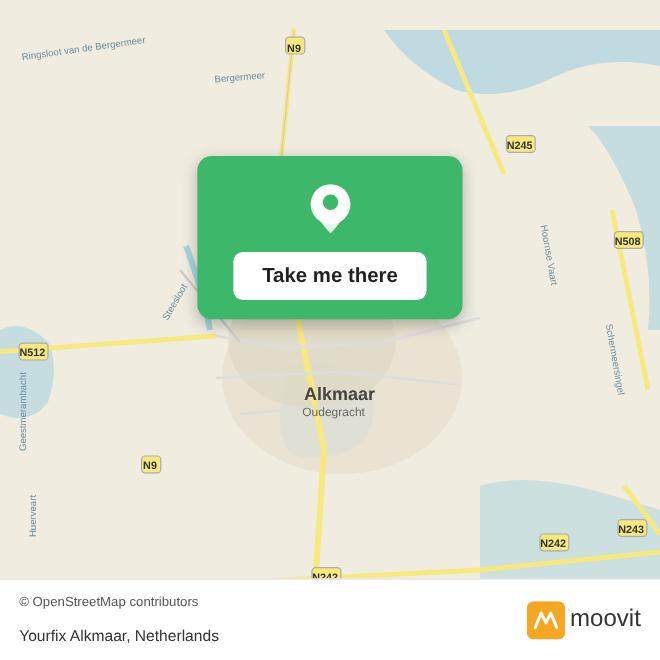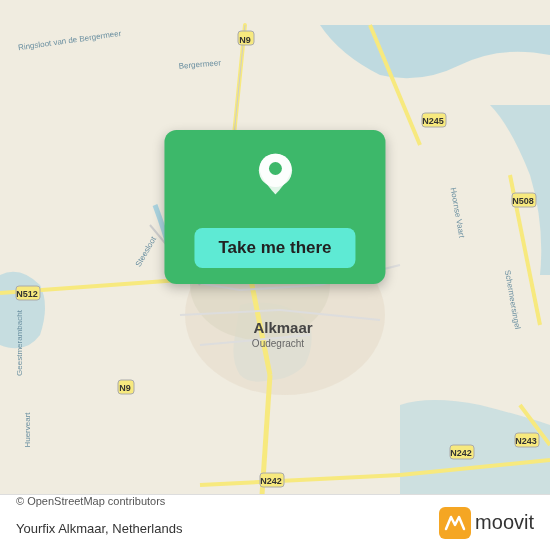--- a/index.html
+++ b/index.html
@@ -21,24 +21,25 @@
     #map-bg {
       position: absolute;
       top: 0; left: 0;
       width: 100%; height: 100%;
     }
 
     
     #bottom-bar {
       position: absolute;
       bottom: 0; left: 0; right: 0;
-      height: 56px;
+      height: 68px;
       background: #fff;
       border-top: 1px solid #ddd;
       display: flex;
+      align-items: center;
       justify-content: space-between;
       padding: 0 16px;
       gap: 13px;
     }
 
     #moovit-logo {
       display: flex;
       align-items: center;
       gap: 4px;
     }
@@ -58,30 +59,29 @@
       box-shadow: 0 4px 12px rgba(0,0,0,0.25);
       min-width: 200px;
     }
 
     #pin-icon {
       width: 48px;
       height: 48px;
     }
 
     #take-me-there-btn {
-      background: #5eead4;
+      background: #ffffff;
       border: none;
       border-radius: 8px;
       padding: 10px 24px;
       font-size: 17px;
       font-weight: 600;
       color: #222;
       cursor: pointer;
       white-space: nowrap;
-      margin-top: 18px;
     }
   </style>
 </head>
 <body>
 
 <div id="map-container">
 
   <svg id="map-bg" viewBox="0 0 550 500" xmlns="http://www.w3.org/2000/svg">
 
     <rect width="550" height="500" fill="#f0ece0"></rect>

